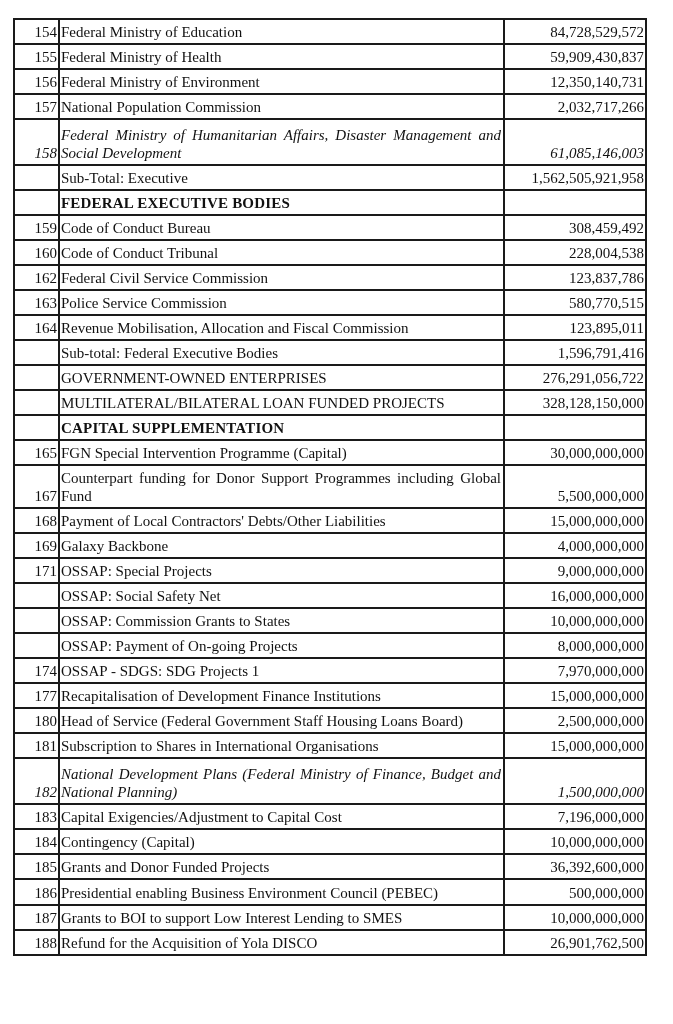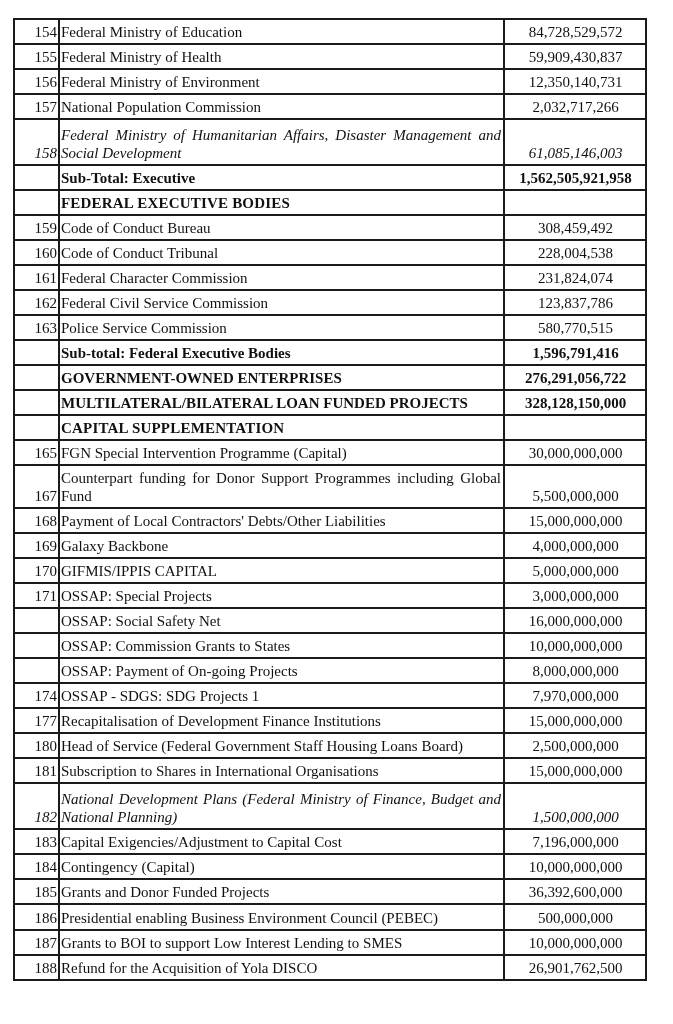--- a/index.html
+++ b/index.html
@@ -42,27 +42,27 @@
   td.desc {
     text-align: left;
     padding-left: 1px !important;
     padding-bottom: 2px !important;
   }
   td.desc.multi {
     text-align: justify;
     text-align-last: left;
   }
   td.amt {
-    text-align: center;
+    text-align: right;
     padding-right: 1px !important;
     padding-bottom: 2px !important;
     border-radius: 11px;
   }
   tr.bold td {
-    font-weight: bold;
+    font-weight: normal;
   }
   tr.section td.desc {
     font-weight: bold;
     letter-spacing: 0.2px;
     margin-top: 28px;
   }
   tr.h1 td { height: 21px; }
   tr.h2b td { height: 39px; }
   tr.h2c td { height: 42px; font-style: italic; }
   tr.h1b td { height: 22px; }
@@ -116,33 +116,33 @@
         <td class="num">159</td>
         <td class="desc">Code of Conduct Bureau</td>
         <td class="amt">308,459,492</td>
       </tr>
       <tr class="h1">
         <td class="num">160</td>
         <td class="desc">Code of Conduct Tribunal</td>
         <td class="amt">228,004,538</td>
       </tr>
       <tr class="h1">
-        <td class="num">161</td>
-        <td class="desc">Federal Character Commission</td>
-        <td class="amt">231,824,074</td>
-      </tr>
-      <tr class="h1">
         <td class="num">162</td>
         <td class="desc">Federal Civil Service Commission</td>
         <td class="amt">123,837,786</td>
       </tr>
       <tr class="h1">
         <td class="num">163</td>
         <td class="desc">Police Service Commission</td>
         <td class="amt">580,770,515</td>
+      </tr>
+      <tr class="h1">
+        <td class="num">164</td>
+        <td class="desc">Revenue Mobilisation, Allocation and Fiscal Commission</td>
+        <td class="amt">123,895,011</td>
       </tr>
       <tr class="bold h1">
         <td class="num"></td>
         <td class="desc">Sub-total: Federal Executive Bodies</td>
         <td class="amt">1,596,791,416</td>
       </tr>
       <tr class="bold h1">
         <td class="num"></td>
         <td class="desc">GOVERNMENT-OWNED ENTERPRISES</td>
         <td class="amt">276,291,056,722</td>
@@ -171,28 +171,23 @@
         <td class="num">168</td>
         <td class="desc">Payment of Local Contractors' Debts/Other Liabilities</td>
         <td class="amt">15,000,000,000</td>
       </tr>
       <tr class="h1">
         <td class="num">169</td>
         <td class="desc">Galaxy Backbone</td>
         <td class="amt">4,000,000,000</td>
       </tr>
       <tr class="h1">
-        <td class="num">170</td>
-        <td class="desc">GIFMIS/IPPIS CAPITAL</td>
-        <td class="amt">5,000,000,000</td>
-      </tr>
-      <tr class="h1">
         <td class="num">171</td>
         <td class="desc">OSSAP: Special Projects</td>
-        <td class="amt">3,000,000,000</td>
+        <td class="amt">9,000,000,000</td>
       </tr>
       <tr class="h1">
         <td class="num"></td>
         <td class="desc">OSSAP: Social Safety Net</td>
         <td class="amt">16,000,000,000</td>
       </tr>
       <tr class="h1">
         <td class="num"></td>
         <td class="desc">OSSAP: Commission Grants to States</td>
         <td class="amt">10,000,000,000</td>

